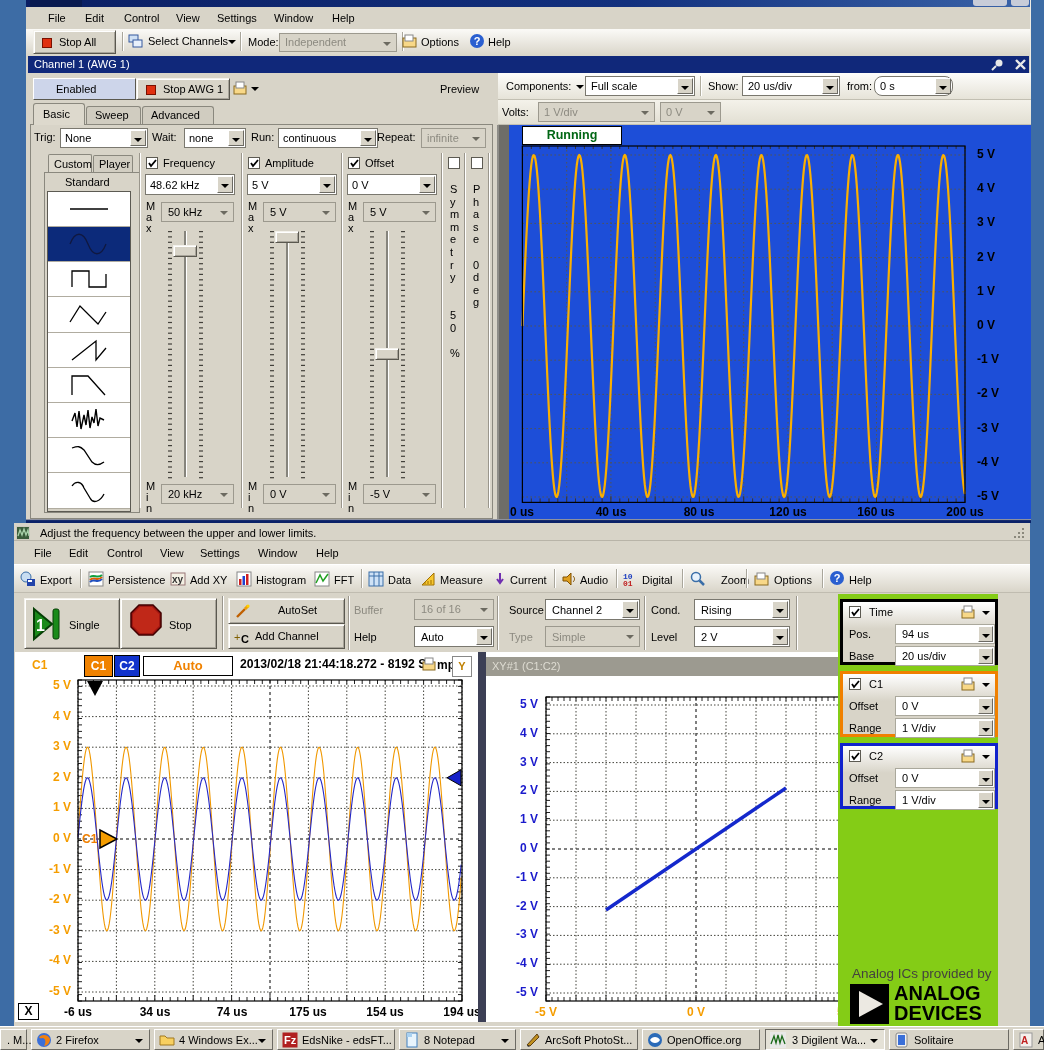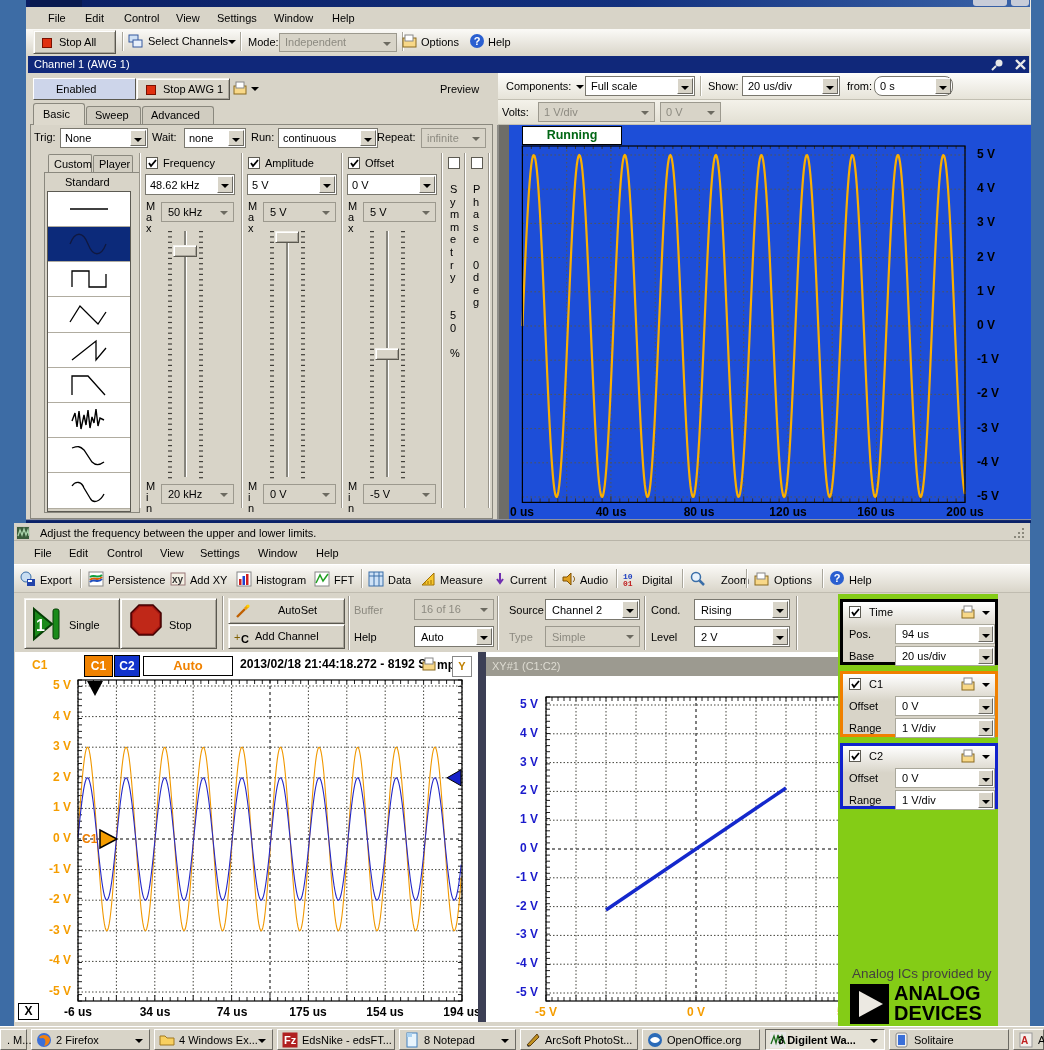--- a/index.html
+++ b/index.html
@@ -1587,21 +1587,21 @@
             <circle cx="8" cy="8" r="7" fill="#2a6ab8"></circle>
             <path d="M3 8 C5 4 11 4 13 8 C11 12 5 12 3 8 Z" fill="#fff"></path>
           </svg></div>
         <span class="lbl" style="left:24px; top:4px; ">OpenOffice.org</span>
       </div>
 <div class="abs" style="left:765px; top:2px; width:120px; height:21px; background:#e4e1d6; border:1px solid; border-color:#6c6a63 #fff #fff #6c6a63;">
         <div class="abs" style="left:4px; top:2px;"><svg width="16" height="16">
             <rect width="16" height="16" fill="#e8e8e8"></rect>
             <path d="M1 12 L4 4 L6 11 L8 3 L10 11 L12 4 L15 12" stroke="#1a6a1a" stroke-width="1.3" fill="none"></path>
           </svg></div>
-        <span class="lbl" style="left:12px; top:4px; font-weight:bold;">3 Digilent Wa...</span>
+        <span class="lbl" style="left:26px; top:4px; font-weight:normal;">3 Digilent Wa...</span>
         <span class="arr" style="right:6px; top:9px;"></span>
       </div>
 <div class="abs" style="left:889px; top:2px; width:120px; height:21px; background:#d8d4c8; border:1px solid; border-color:#fff #6c6a63 #6c6a63 #fff;">
         <div class="abs" style="left:4px; top:2px;"><svg width="16" height="16">
             <rect x="2" y="1" width="11" height="14" rx="2" fill="#f0f0f0" stroke="#888"></rect>
             <rect x="4" y="3" width="7" height="10" fill="#3a6fd8"></rect>
           </svg></div>
         <span class="lbl" style="left:24px; top:4px; ">Solitaire</span>
       </div>
 <div class="abs" style="left:1013px; top:2px; width:31px; height:21px; background:#d8d4c8; border:1px solid; border-color:#fff #6c6a63 #6c6a63 #fff;">

